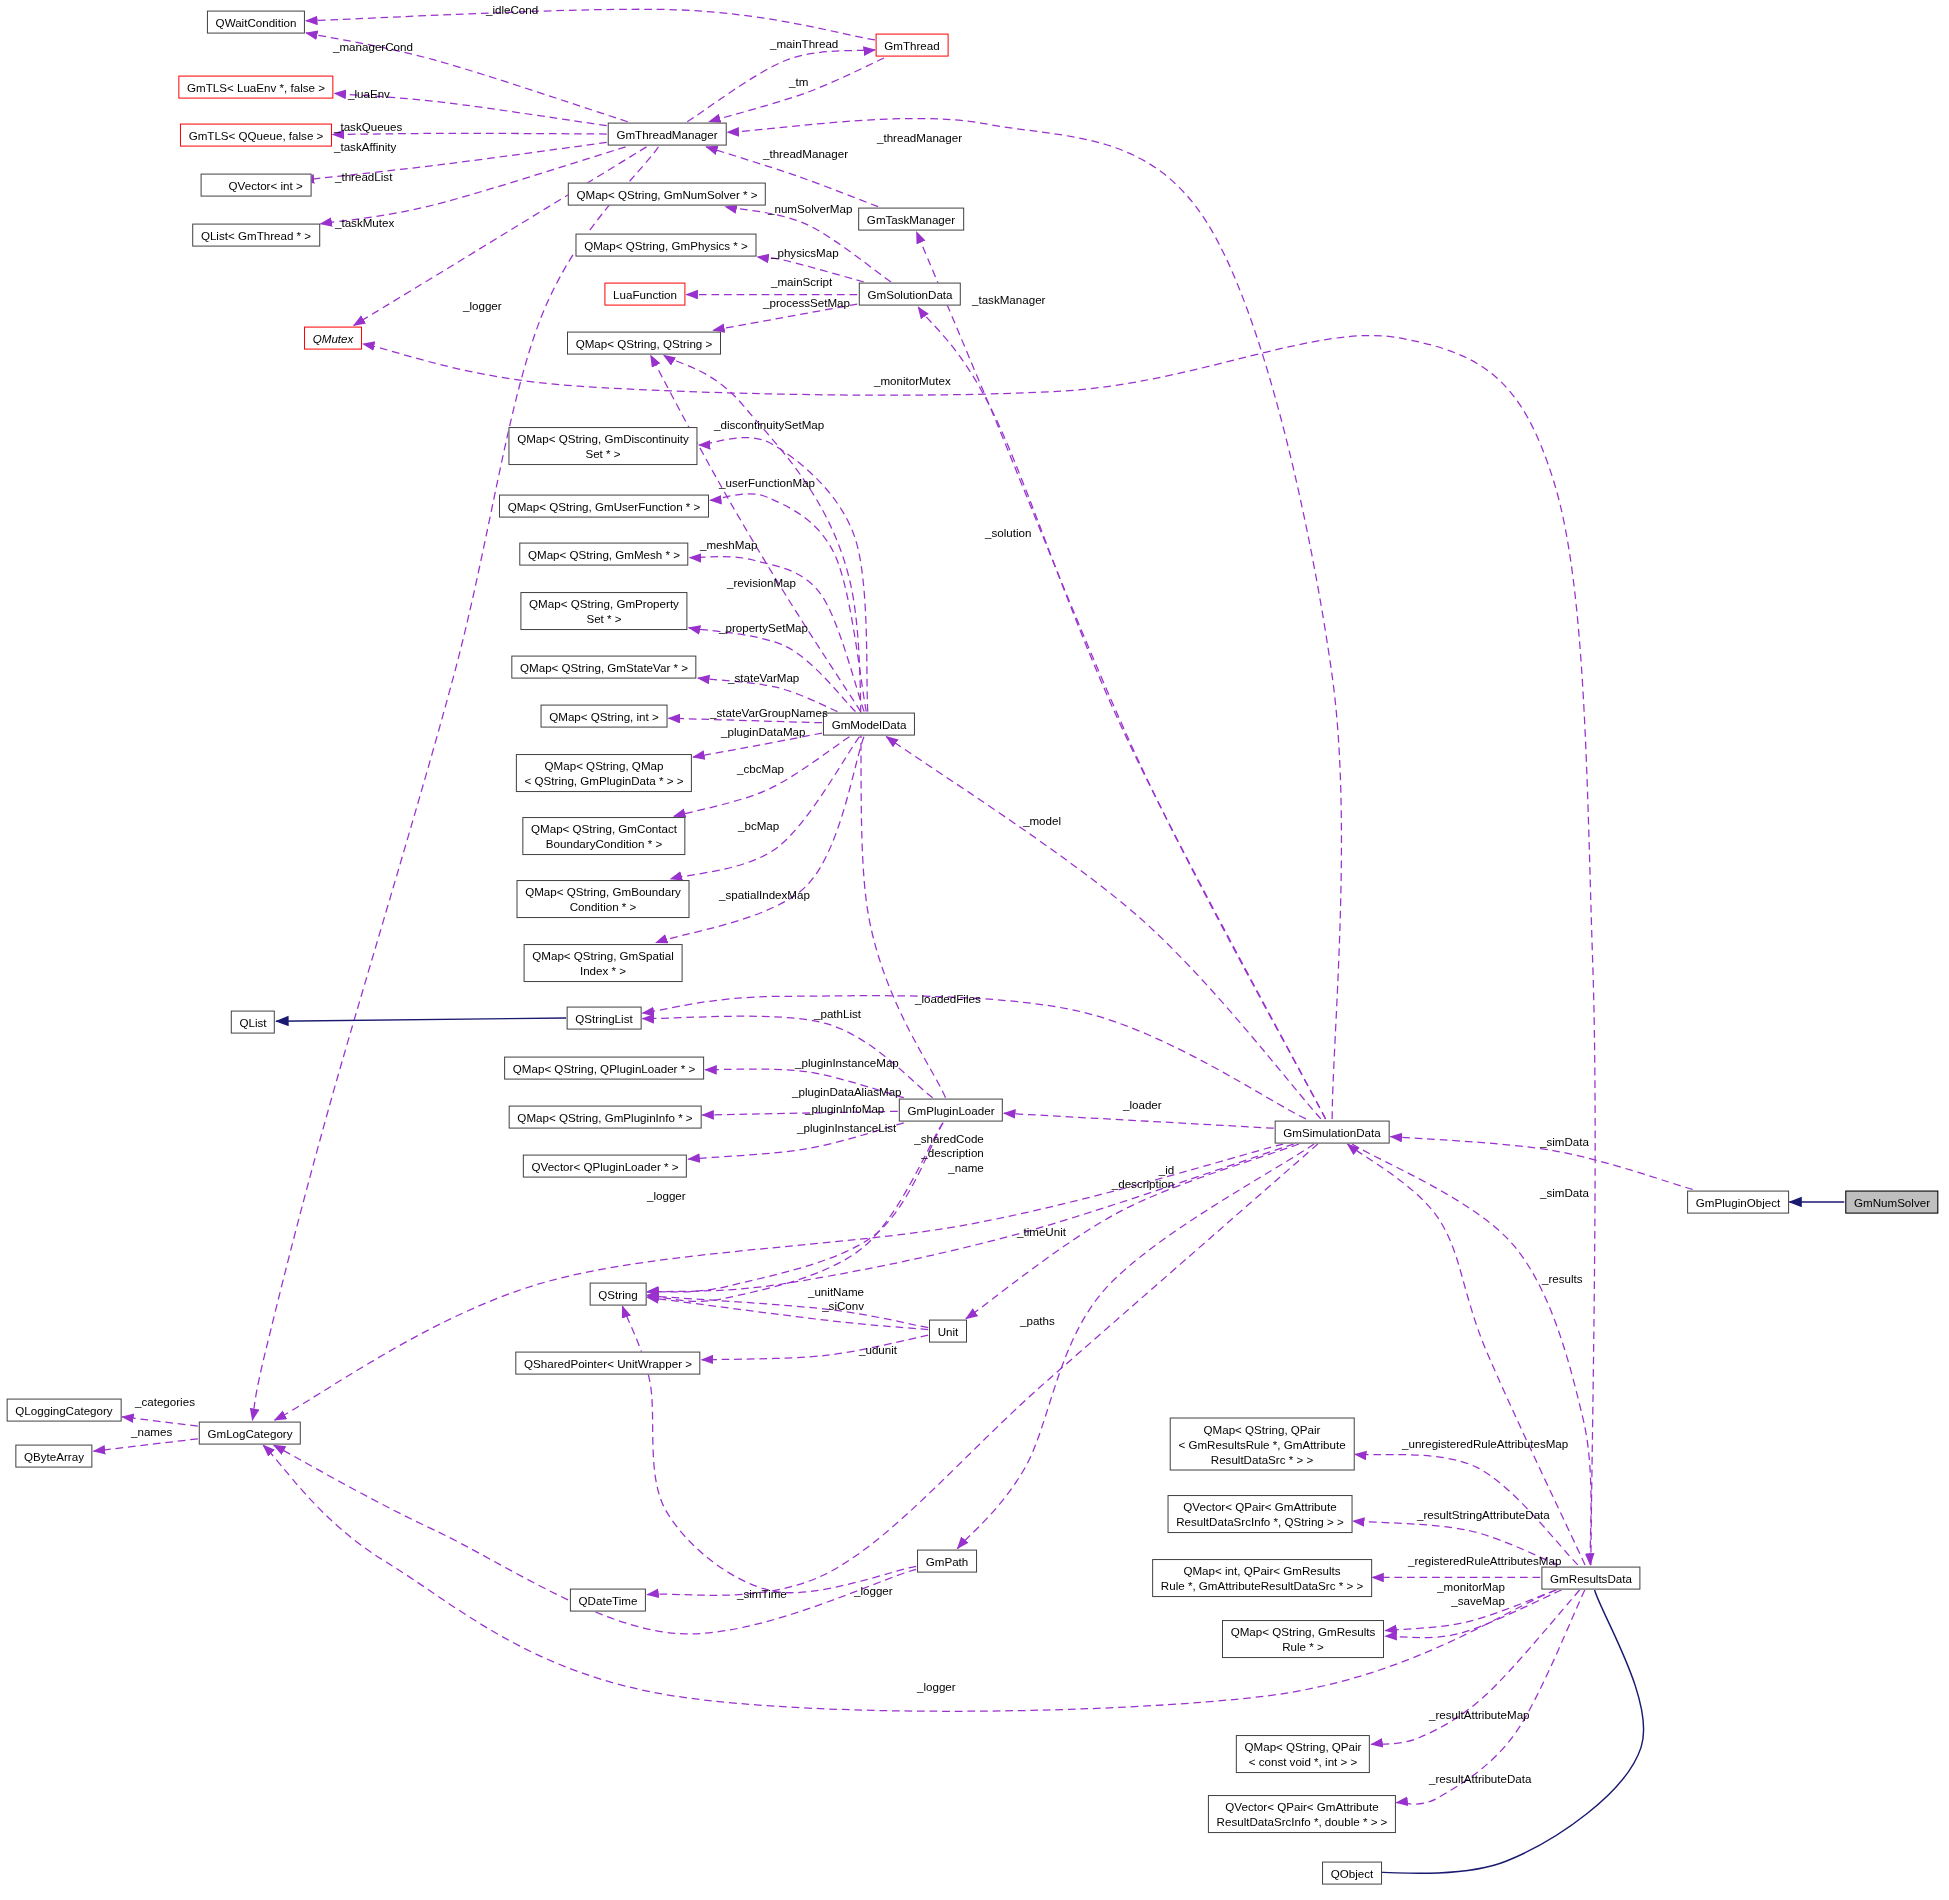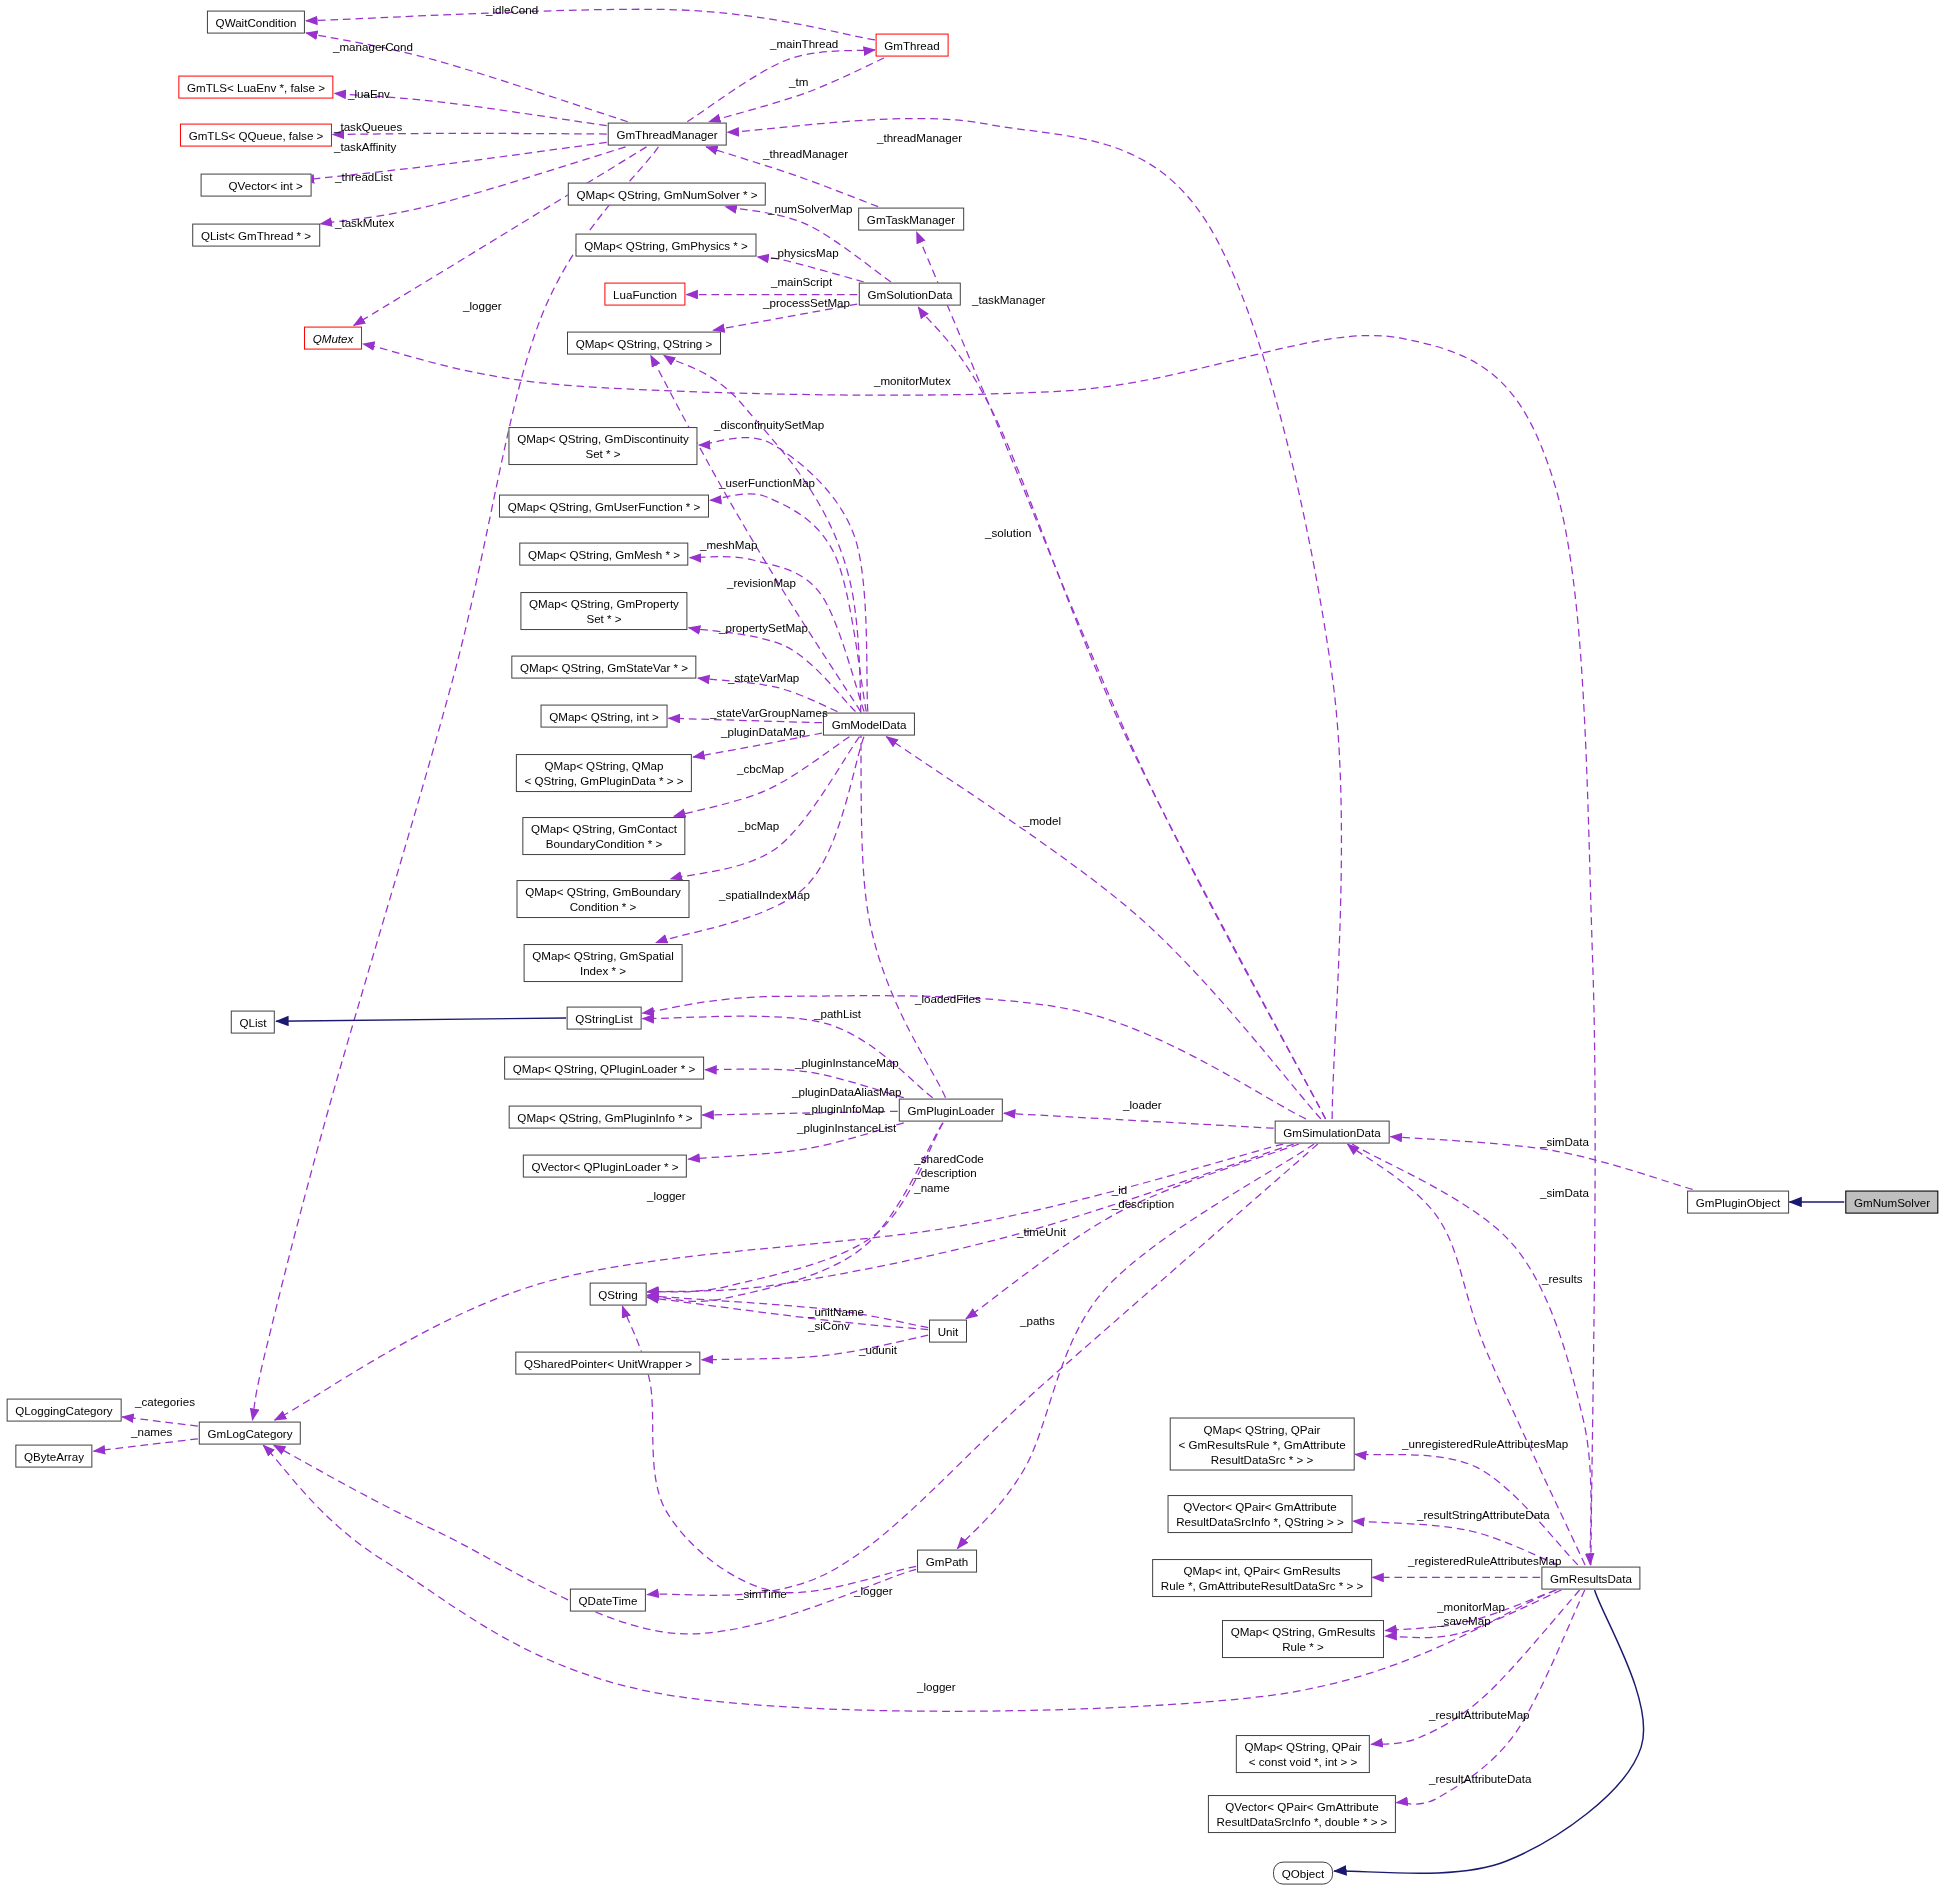--- a/index.html
+++ b/index.html
@@ -8,21 +8,21 @@
   #edge-svg{position:absolute;left:0;top:0;width:1949px;height:1900px;}
   .edge-usage{fill:none;stroke:var(--usage,#9932CC);stroke-width:1.3;stroke-dasharray:8 5;}
   .edge-inherit{fill:none;stroke:var(--inherit,#191970);stroke-width:1.5;}
   #nodes-layer{position:absolute;left:0;top:0;width:100%;height:100%;}
   .node{position:absolute;transform:translate(-50%,-50%);background:#fff;
         border:1.9px solid #404040;padding:2.9px 7.7px;text-align:center;
         white-space:pre-line;font-size:11.6px;line-height:1.3;cursor:pointer;}
   .node.red{border-color:#ff0000;}
   .node.current{background:#bfbfbf;border-color:#000;cursor:default;}
   .elabel{position:absolute;font-size:11.6px;white-space:pre;line-height:1.25;}
-  .elabel.c{transform:translateX(-50%);text-align:left;margin-top:20px;}
+  .elabel.c{transform:translateX(-50%);text-align:right;}
 </style>
 </head>
 <body>
 
 <div id="canvas">
   <svg id="edge-svg" viewBox="0 0 2019 1968" width="1949" height="1900">
     <defs>
       <marker id="arrow-usage" markerUnits="userSpaceOnUse" markerWidth="14" markerHeight="12" refX="12" refY="5" orient="auto">
         <path d="M0,0 L13,5 L0,10 Z" fill="#9932CC"></path>
       </marker>
@@ -153,21 +153,21 @@
       <div class="node " style="left: 1260px; top: 1514px;">QVector&lt; QPair&lt; GmAttribute
 ResultDataSrcInfo *, QString &gt; &gt;</div>
       <div class="node " style="left: 1262px; top: 1578px;">QMap&lt; int, QPair&lt; GmResults
 Rule *, GmAttributeResultDataSrc * &gt; &gt;</div>
       <div class="node " style="left: 1303px; top: 1639px;">QMap&lt; QString, GmResults
 Rule * &gt;</div>
       <div class="node " style="left: 1303px; top: 1754px;">QMap&lt; QString, QPair
 &lt; const void *, int &gt; &gt;</div>
       <div class="node " style="left: 1302px; top: 1814px;">QVector&lt; QPair&lt; GmAttribute
 ResultDataSrcInfo *, double * &gt; &gt;</div>
-      <div class="node " style="left: 1303px; top: 1873px; border-radius: 10px;">QObject</div>
+      <div class="node " style="left: 1352px; top: 1873px;">QObject</div>
       <div class="elabel" style="left: 486px; top: 2.9px;">_idleCond</div>
       <div class="elabel" style="left: 333px; top: 40px;">_managerCond</div>
       <div class="elabel" style="left: 348px; top: 87px;">_luaEnv</div>
       <div class="elabel" style="left: 334px; top: 120px;">_taskQueues</div>
       <div class="elabel" style="left: 334px; top: 140px;">_taskAffinity</div>
       <div class="elabel" style="left: 335px; top: 170px;">_threadList</div>
       <div class="elabel" style="left: 335px; top: 216px;">_taskMutex</div>
       <div class="elabel" style="left: 463px; top: 299px;">_logger</div>
       <div class="elabel" style="left: 789px; top: 75px;">_tm</div>
       <div class="elabel" style="left: 770px; top: 37px;">_mainThread</div>

